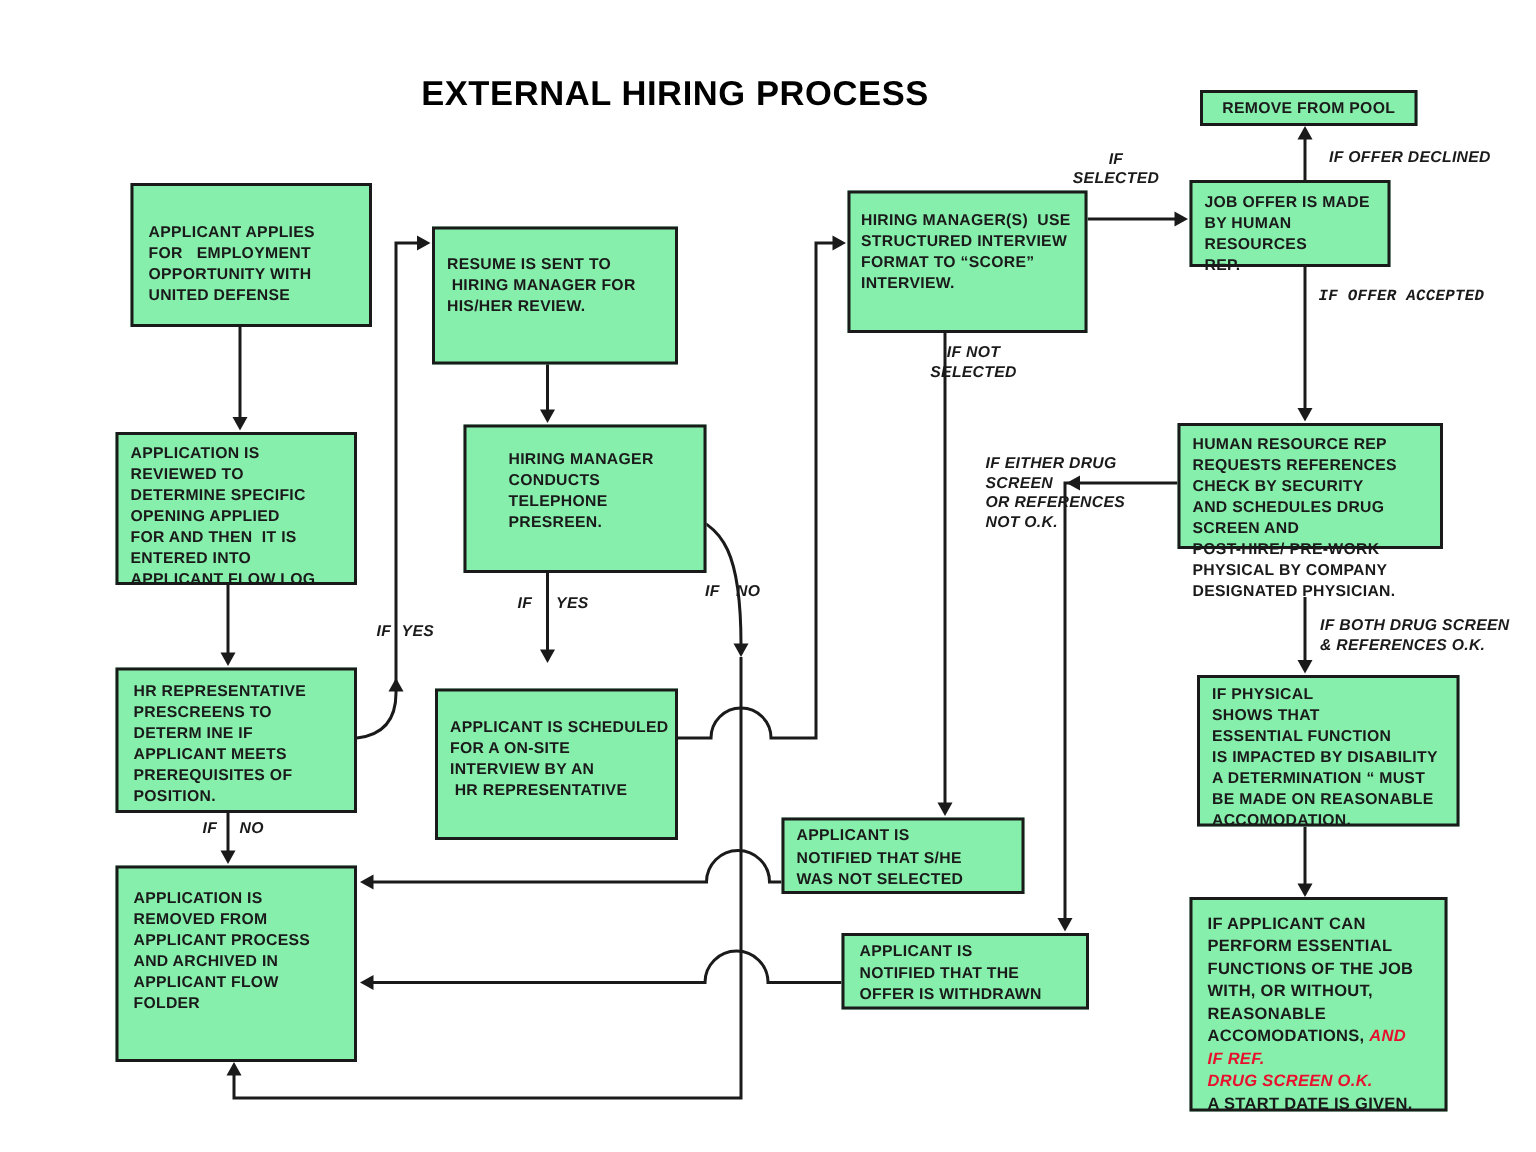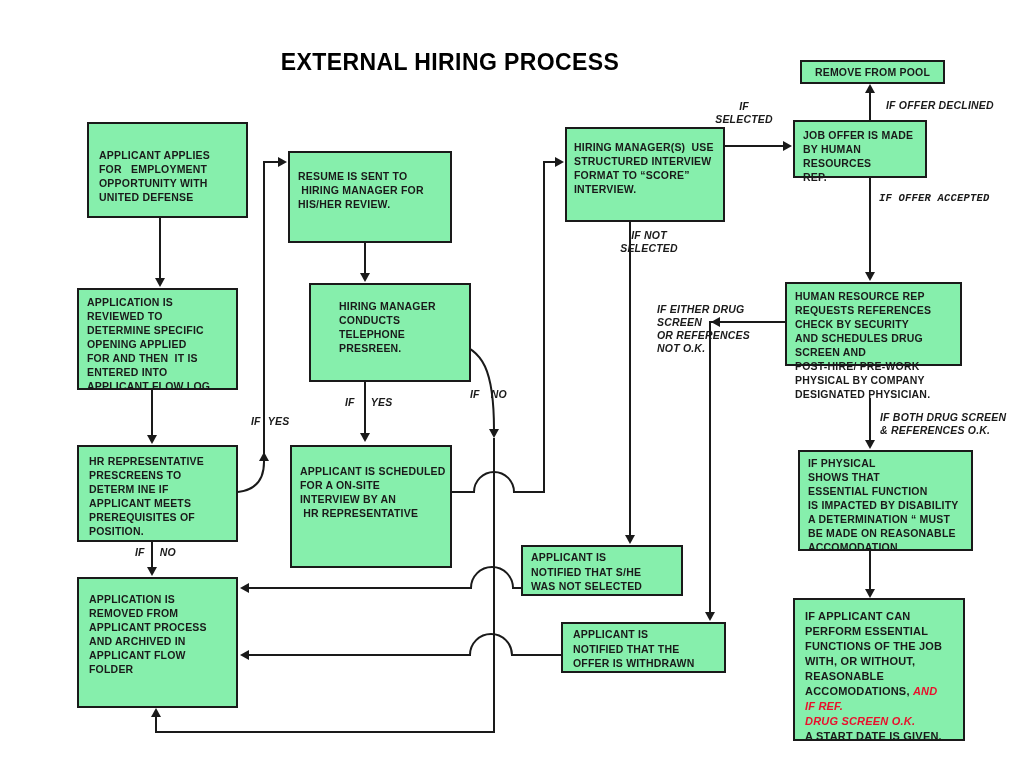--- a/index.html
+++ b/index.html
@@ -27,21 +27,21 @@
   
   #box-remove-pool{left:800px;top:60px;width:145px;height:24px;display:flex;align-items:center;justify-content:center;white-space:nowrap;}
   #box-applicant-applies{left:87px;top:122px;width:161px;height:96px;padding:24px 6px 0 10px;}
   #box-resume-sent{left:288px;top:126px;width:164px;height:92px;padding:16px 4px 0 8px;margin-top:25px;}
   #box-structured{left:565px;top:127px;width:160px;height:95px;padding:11px 2px 0 7px;}
   #box-job-offer{left:793px;top:120px;width:134px;height:58px;padding:6px 0 0 8px;}
   #box-application-reviewed{left:77px;top:288px;width:161px;height:102px;padding:5px 4px 0 8px;}
   #box-telephone-prescreen{left:290px;top:283px;width:162px;height:99px;padding:14px 4px 0 28px;margin-left:19px;}
   #box-hr-requests{left:785px;top:282px;width:177px;height:84px;padding:5px 7px 0 8px;}
   #box-hr-prescreens{left:77px;top:445px;width:161px;height:97px;padding:7px 4px 0 10px;}
-  #box-onsite{left:290px;top:445px;width:162px;height:123px;padding:17px 2px 0 8px;}
+  #box-onsite{left:290px;top:459px;width:162px;height:101px;padding:17px 2px 0 8px;}
   #box-physical{left:798px;top:450px;width:175px;height:101px;padding:4px 2px 0 8px;}
   #box-not-selected{left:521px;top:545px;width:162px;height:51px;padding:3px 4px 0 8px;line-height:14.5px;}
   #box-removed{left:77px;top:577px;width:161px;height:131px;padding:13px 4px 0 10px;}
   #box-offer-withdrawn{left:561px;top:622px;width:165px;height:51px;padding:3px 4px 0 10px;line-height:14.5px;}
   #box-start-date{left:793px;top:598px;width:172px;height:143px;padding:9px 2px 0 10px;font-size:11px;line-height:15px;}
   #box-start-date .red-seg{color:#e8112d;font-style:italic;}
   
   #lbl-if-selected{left:700px;top:100px;width:88px;text-align:center;}
   #lbl-if-offer-declined{left:886px;top:99px;}
   #lbl-if-offer-accepted{left:879px;top:192px;font-family:Liberation Mono, monospace;}

